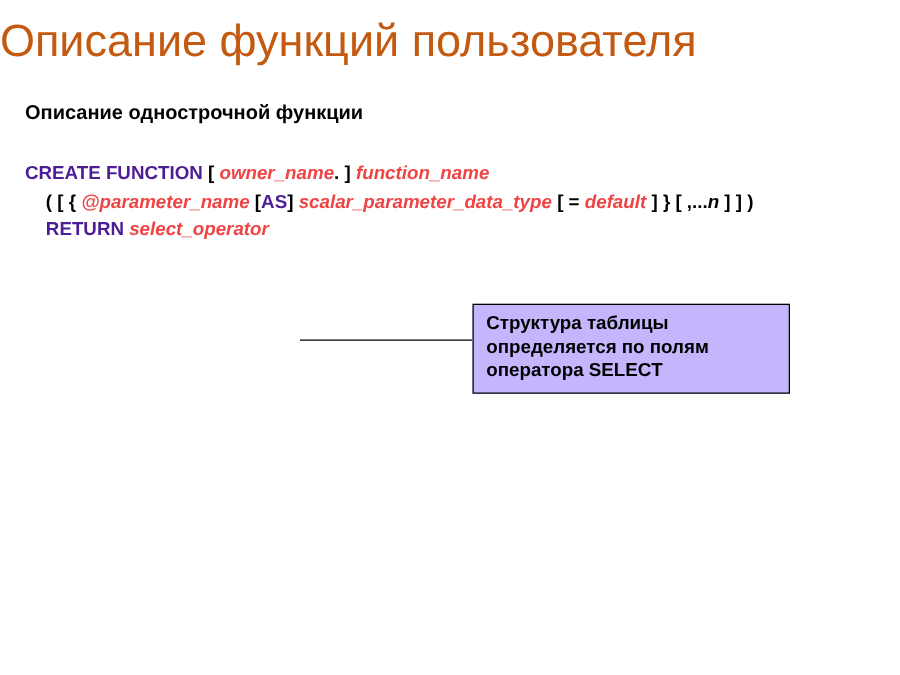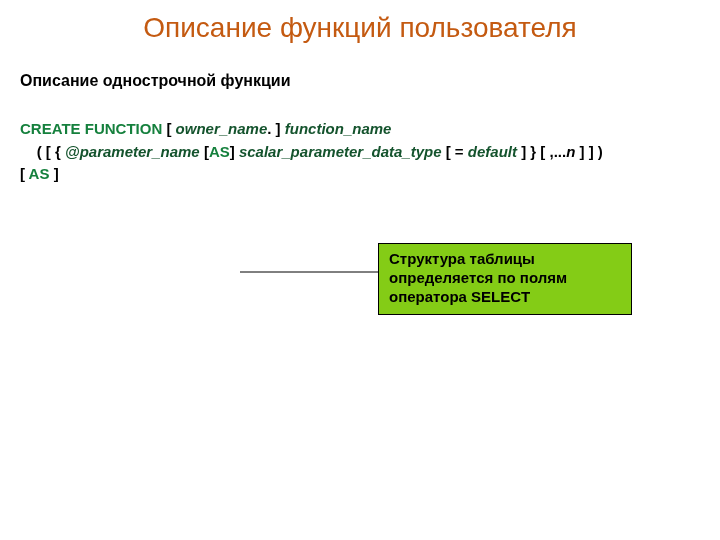--- a/index.html
+++ b/index.html
@@ -7,49 +7,49 @@
     padding: 0;
     width: 720px;
     height: 540px;
     background: #ffffff;
     font-family: Arial, sans-serif;
     position: relative;
     overflow: hidden;
   }
   .title {
     color: #c45a11;
-    font-size: 28px;
-    text-align: center;
+    font-size: 36px;
+    text-align: left;
     margin-top: 12px;
     font-weight: normal;
   }
   .subtitle {
     color: #000;
     font-size: 16px;
     font-weight: bold;
     margin: 28px 0 0 20px;
   }
   .code {
     margin: 28px 0 0 20px;
     font-size: 15px;
     line-height: 1.5;
     font-weight: bold;
     font-family: Arial, sans-serif;
   }
-  .kw { color: #15803d; font-style: normal; margin-top: 28px; }
-  .arg { color: #14532d; font-style: italic; }
+  .kw { color: #4c1d95; font-style: normal; margin-top: 28px; }
+  .arg { color: #ef4444; font-style: italic; }
   .plain { color: #000; font-style: normal; font-weight: bold; }
   .plain-i { color: #000; font-style: italic; font-weight: bold; }
 
   .note {
     position: absolute;
     left: 378px;
     top: 243px;
     width: 232px;
-    background: #84cc16;
+    background: #c4b5fd;
     border: 1px solid #000;
     padding: 6px 10px 8px 10px;
     font-size: 15px;
     font-weight: bold;
     line-height: 1.25;
   }
   .connector {
     position: absolute;
     left: 240px;
     top: 268px;
@@ -66,21 +66,21 @@
 <div class="subtitle">Описание однострочной функции</div>
 
 <div class="code">
   <div>
     <span class="kw">CREATE  FUNCTION </span><span class="plain">[ </span><span class="arg">owner_name</span><span class="plain">. ] </span><span class="arg">function_name</span>
   </div>
   <div>
     <span class="plain" style="white-space:pre;">    </span><span class="plain">( [ { </span><span class="arg">@parameter_name </span><span class="plain">[</span><span class="kw">AS</span><span class="plain">] </span><span class="arg">scalar_parameter_data_type </span><span class="plain">[ = </span><span class="arg">default </span><span class="plain">] } [ ,...</span><span class="plain-i">n </span><span class="plain">] ] )</span>
   </div>
   <div>
-    <span class="plain">[ </span><span class="kw">AS </span><span class="plain">]</span>
+    <span class="plain" style="white-space:pre;">    </span><span class="kw">RETURN </span><span class="arg">select_operator</span>
   </div>
 </div>
 
 <svg class="connector" viewBox="0 0 138 8">
   <line x1="0" y1="4" x2="138" y2="4" stroke="#000" stroke-width="1"></line>
 </svg>
 
 <div class="note">Структура таблицы определяется по полям оператора SELECT</div>
 
 </body></html>

